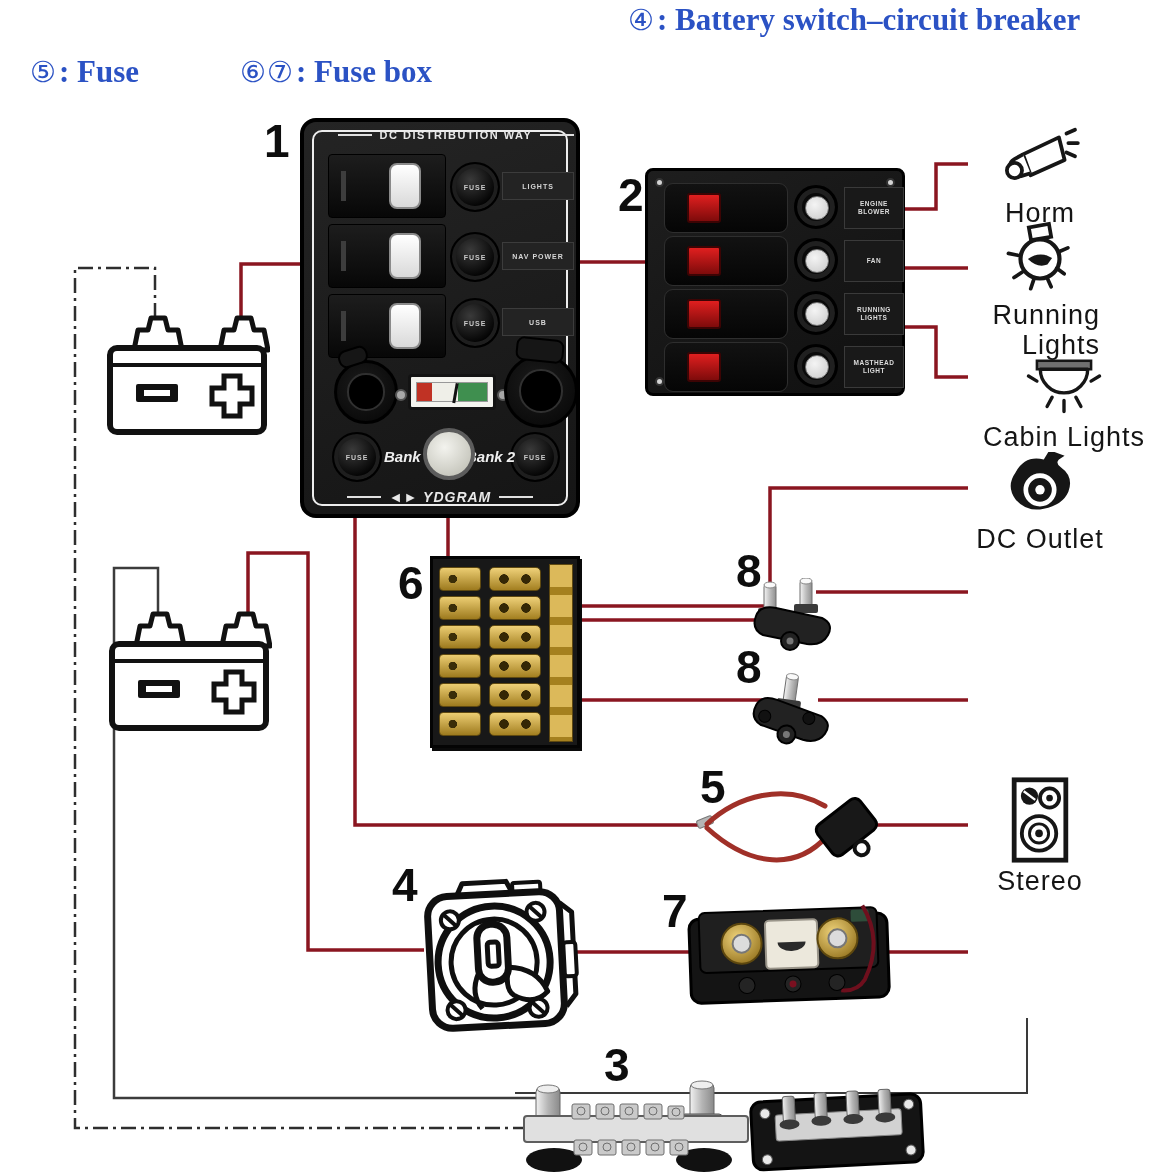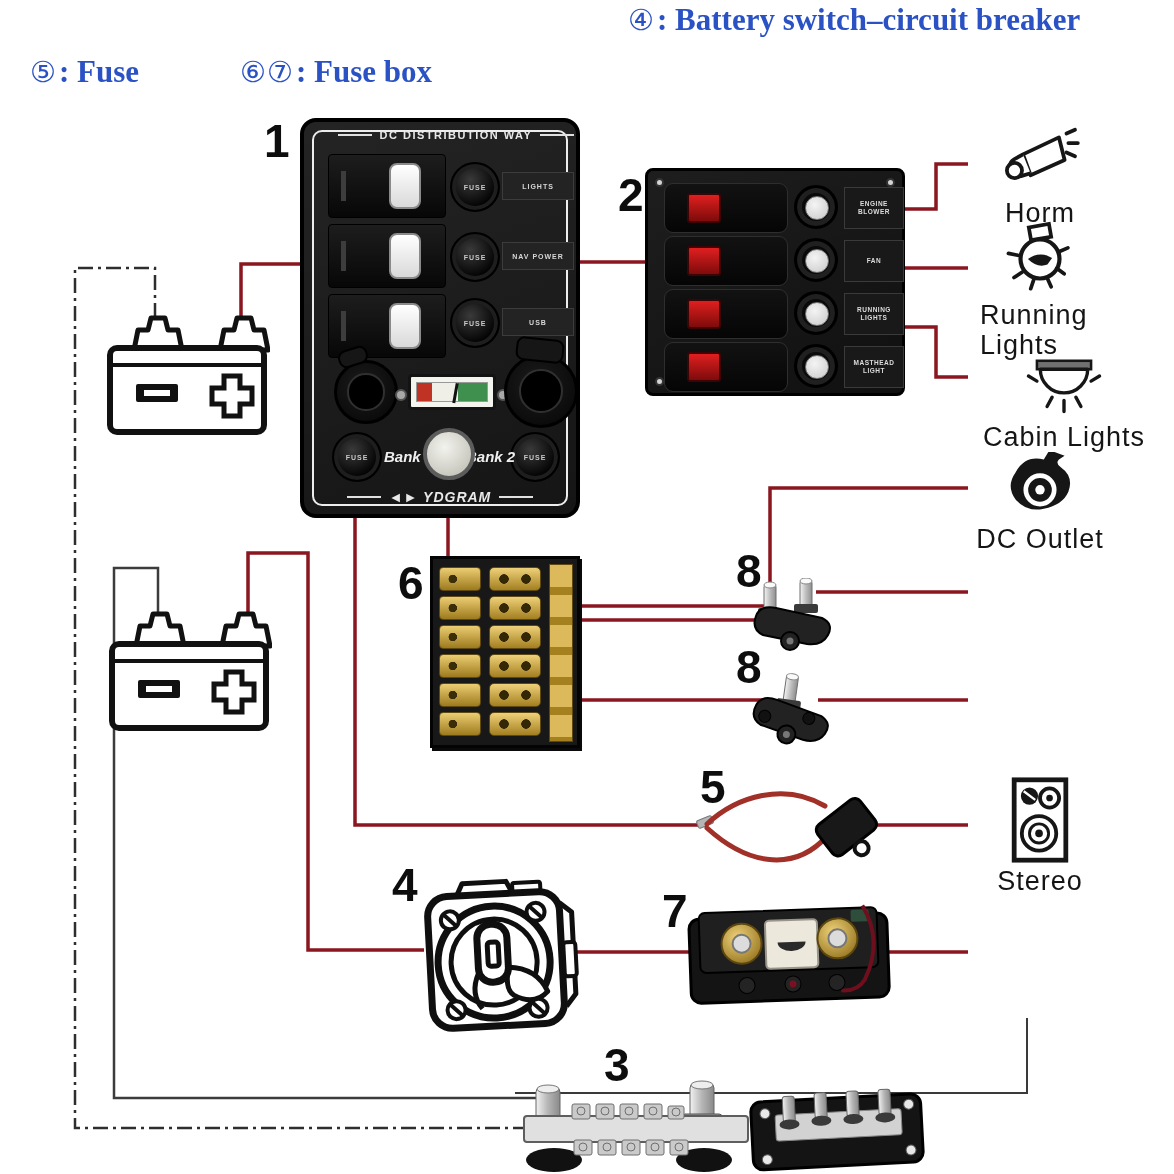--- a/index.html
+++ b/index.html
@@ -9,21 +9,21 @@
   
   .legend-item{position:absolute;white-space:nowrap;color:#2b52c4;
     font-family:"Liberation Serif",serif;font-weight:bold;font-size:31px;}
   .legend-item .badge{font-family:"DejaVu Sans",sans-serif;font-weight:normal;
     font-size:29px;letter-spacing:1px;margin-right:2px;}
   
   .callout{position:absolute;font-size:46px;font-weight:800;color:#0d0d0d;line-height:1;}
   
   .device{position:absolute;display:flex;flex-direction:column;align-items:center;gap:3px;}
   .device .dev-label{font-size:27px;font-weight:500;color:#151515;letter-spacing:1px;
-     text-align:left;line-height:1.1;}
+     text-align:right;line-height:1.1;}
   
   .panel1{position:absolute;left:300px;top:118px;width:280px;height:400px;
     background:linear-gradient(160deg,#242424,#151515);border:4px solid #000;border-radius:16px;box-sizing:border-box;}
   .panel1 .inner-frame{position:absolute;inset:8px;border:2.5px solid #ededed;border-radius:10px;pointer-events:none;}
   .panel-head{position:absolute;left:0;right:0;display:flex;align-items:center;justify-content:center;
     gap:8px;color:#e8e8e8;}
   .panel-head .rule{height:2.5px;background:#e0e0e0;width:34px;}
   .p1-header{top:7px;font-size:11px;letter-spacing:1.5px;font-weight:bold;margin-left:32px;}
   .p1-footer{bottom:9px;font-size:14px;font-style:italic;font-weight:bold;letter-spacing:1px;}
   .breaker{position:absolute;left:24px;width:116px;height:62px;border-radius:4px;

